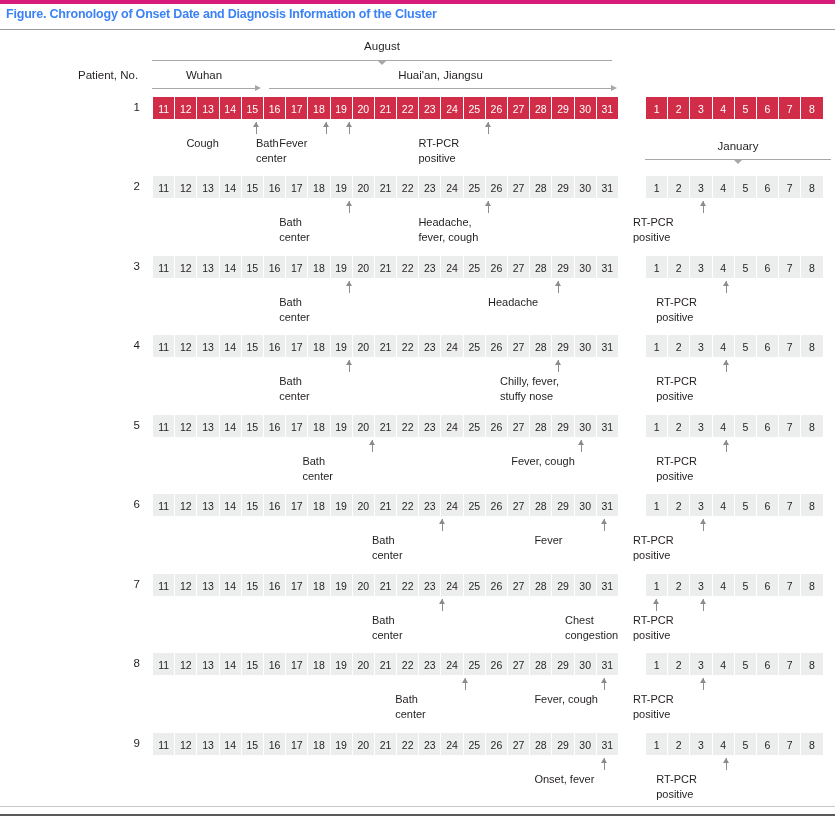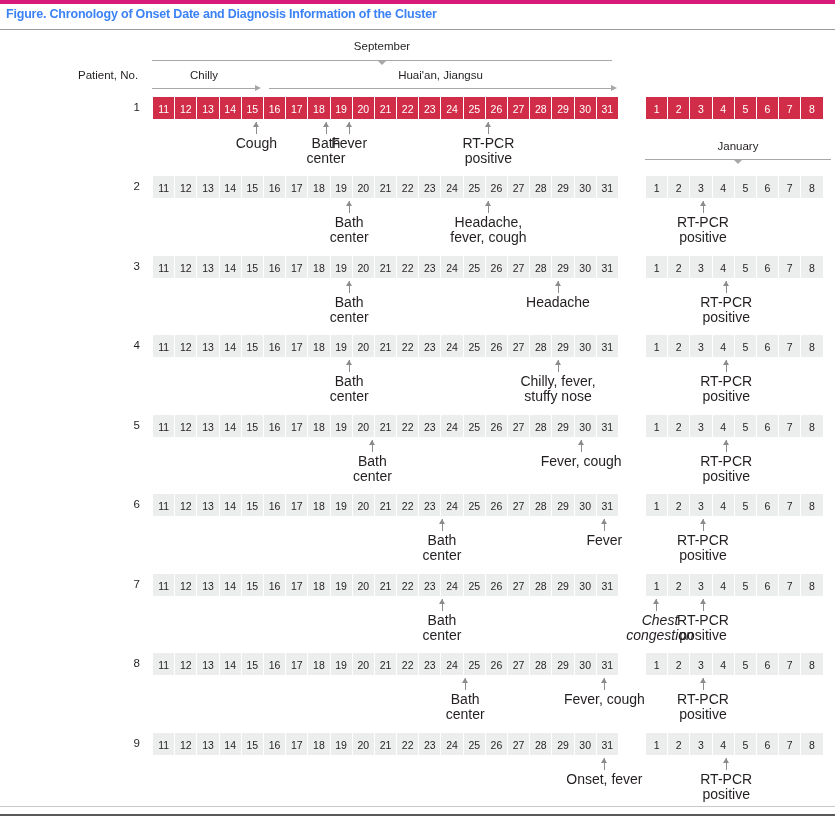--- a/index.html
+++ b/index.html
@@ -47,44 +47,44 @@
     border:1px solid #ffffff;
     box-sizing:border-box;
     margin-right:-1px;
   }
   .grid.jan{left:152px;justify-content:space-between;}
   .grid.feb{left:645px;}
   .grid.feb .cell{width:23.2px;}
   .prow.highlight .cell{background:#d22d48;color:#ffffff;border-color:#ffffff;}
 
   
-  .anno{position:absolute;text-align:center;font-size:14px;line-height:14.5px;color:#231f20;white-space:nowrap;}
+  .anno{position:absolute;text-align:left;font-size:11px;line-height:14.5px;color:#231f20;white-space:nowrap;}
   .anno .l2{display:block;}
   .anno-arrow{position:absolute;width:1px;background:#8c8c8c;}
   .anno-arrow:before{content:"";position:absolute;left:-3px;top:0;width:0;height:0;
     border-left:3.5px solid transparent;border-right:3.5px solid transparent;
     border-bottom:5px solid #8c8c8c;}
   
   #foot-rule-thin{position:absolute;left:0;top:806px;width:835px;height:1px;background:#c9c9c9;}
   #foot-rule{position:absolute;left:0;top:814px;width:835px;height:2px;background:#58595b;}
 </style>
 </head>
 <body>
 
 <div id="top-rule"></div>
 <div id="fig-title">Figure. Chronology of Onset Date and Diagnosis Information of the Cluster</div>
 <div id="title-rule"></div>
 
-<div class="month-label" style="left:152px;top:40px;width:460px;">September</div>
+<div class="month-label" style="left:152px;top:40px;width:460px;">August</div>
 <div class="hline" style="left:152px;top:60px;width:460px;"></div>
 <div class="tickdown" style="left:378px;top:61px;"></div>
 
 <div id="patient-col-head">Patient, No.</div>
 
-<div class="place-label" style="left:152px;top:69px;width:104px;">Chilly</div>
+<div class="place-label" style="left:152px;top:69px;width:104px;">Wuhan</div>
 <div class="arrow-line" style="left:152px;top:88px;width:104px;"></div>
 <div class="arrow-head" style="left:255px;top:85px;"></div>
 
 <div class="place-label" style="left:269px;top:69px;width:343px;">Huai'an, Jiangsu</div>
 <div class="arrow-line" style="left:269px;top:88px;width:343px;"></div>
 <div class="arrow-head" style="left:611px;top:85px;"></div>
 
 <div class="month-label" style="left:645px;top:140px;width:186px;">January</div>
 <div class="hline" style="left:645px;top:159px;width:186px;"></div>
 <div class="tickdown" style="left:734px;top:160px;"></div>
@@ -280,21 +280,21 @@
         <div class="cell">7</div>
         <div class="cell">8</div>
       </div>
     </div>
     <div class="anno-arrow" style="left: 348.7px; top: 360px; height: 12px;"></div>
     <div class="anno" style="left: 279.2px; width: 140px; top: 374px;">
       <span class="l2">Bath</span>
       <span class="l2">center</span>
     </div>
     <div class="anno-arrow" style="left: 557.5px; top: 360px; height: 12px;"></div>
-    <div class="anno" style="left: 488px; width: 140px; top: 374px;">
+    <div class="anno" style="left: 500px; width: 140px; top: 374px;">
       <span class="l2">Chilly, fever,</span>
       <span class="l2">stuffy nose</span>
     </div>
     <div class="anno-arrow" style="left: 725.7px; top: 360px; height: 12px;"></div>
     <div class="anno" style="left: 656.2px; width: 140px; top: 374px;">
       <span class="l2">RT-PCR</span>
       <span class="l2">positive</span>
     </div>
     <div class="prow" style="top: 414px;">
       <div class="rownum" style="top: 5px;">5</div>
@@ -431,21 +431,21 @@
         <div class="cell">7</div>
         <div class="cell">8</div>
       </div>
     </div>
     <div class="anno-arrow" style="left: 441.5px; top: 599px; height: 12px;"></div>
     <div class="anno" style="left: 372px; width: 140px; top: 613px;">
       <span class="l2">Bath</span>
       <span class="l2">center</span>
     </div>
     <div class="anno-arrow" style="left: 656.1px; top: 599px; height: 12px;"></div>
-    <div class="anno" style="left: 590px; width: 140px; top: 613px; font-style: italic;">
+    <div class="anno" style="left: 565px; width: 140px; top: 613px;">
       <span class="l2">Chest</span>
       <span class="l2">congestion</span>
     </div>
     <div class="anno-arrow" style="left: 702.5px; top: 599px; height: 12px;"></div>
     <div class="anno" style="left: 633px; width: 140px; top: 613px;">
       <span class="l2">RT-PCR</span>
       <span class="l2">positive</span>
     </div>
     <div class="prow" style="top: 652px;">
       <div class="rownum" style="top: 5px;">8</div>

